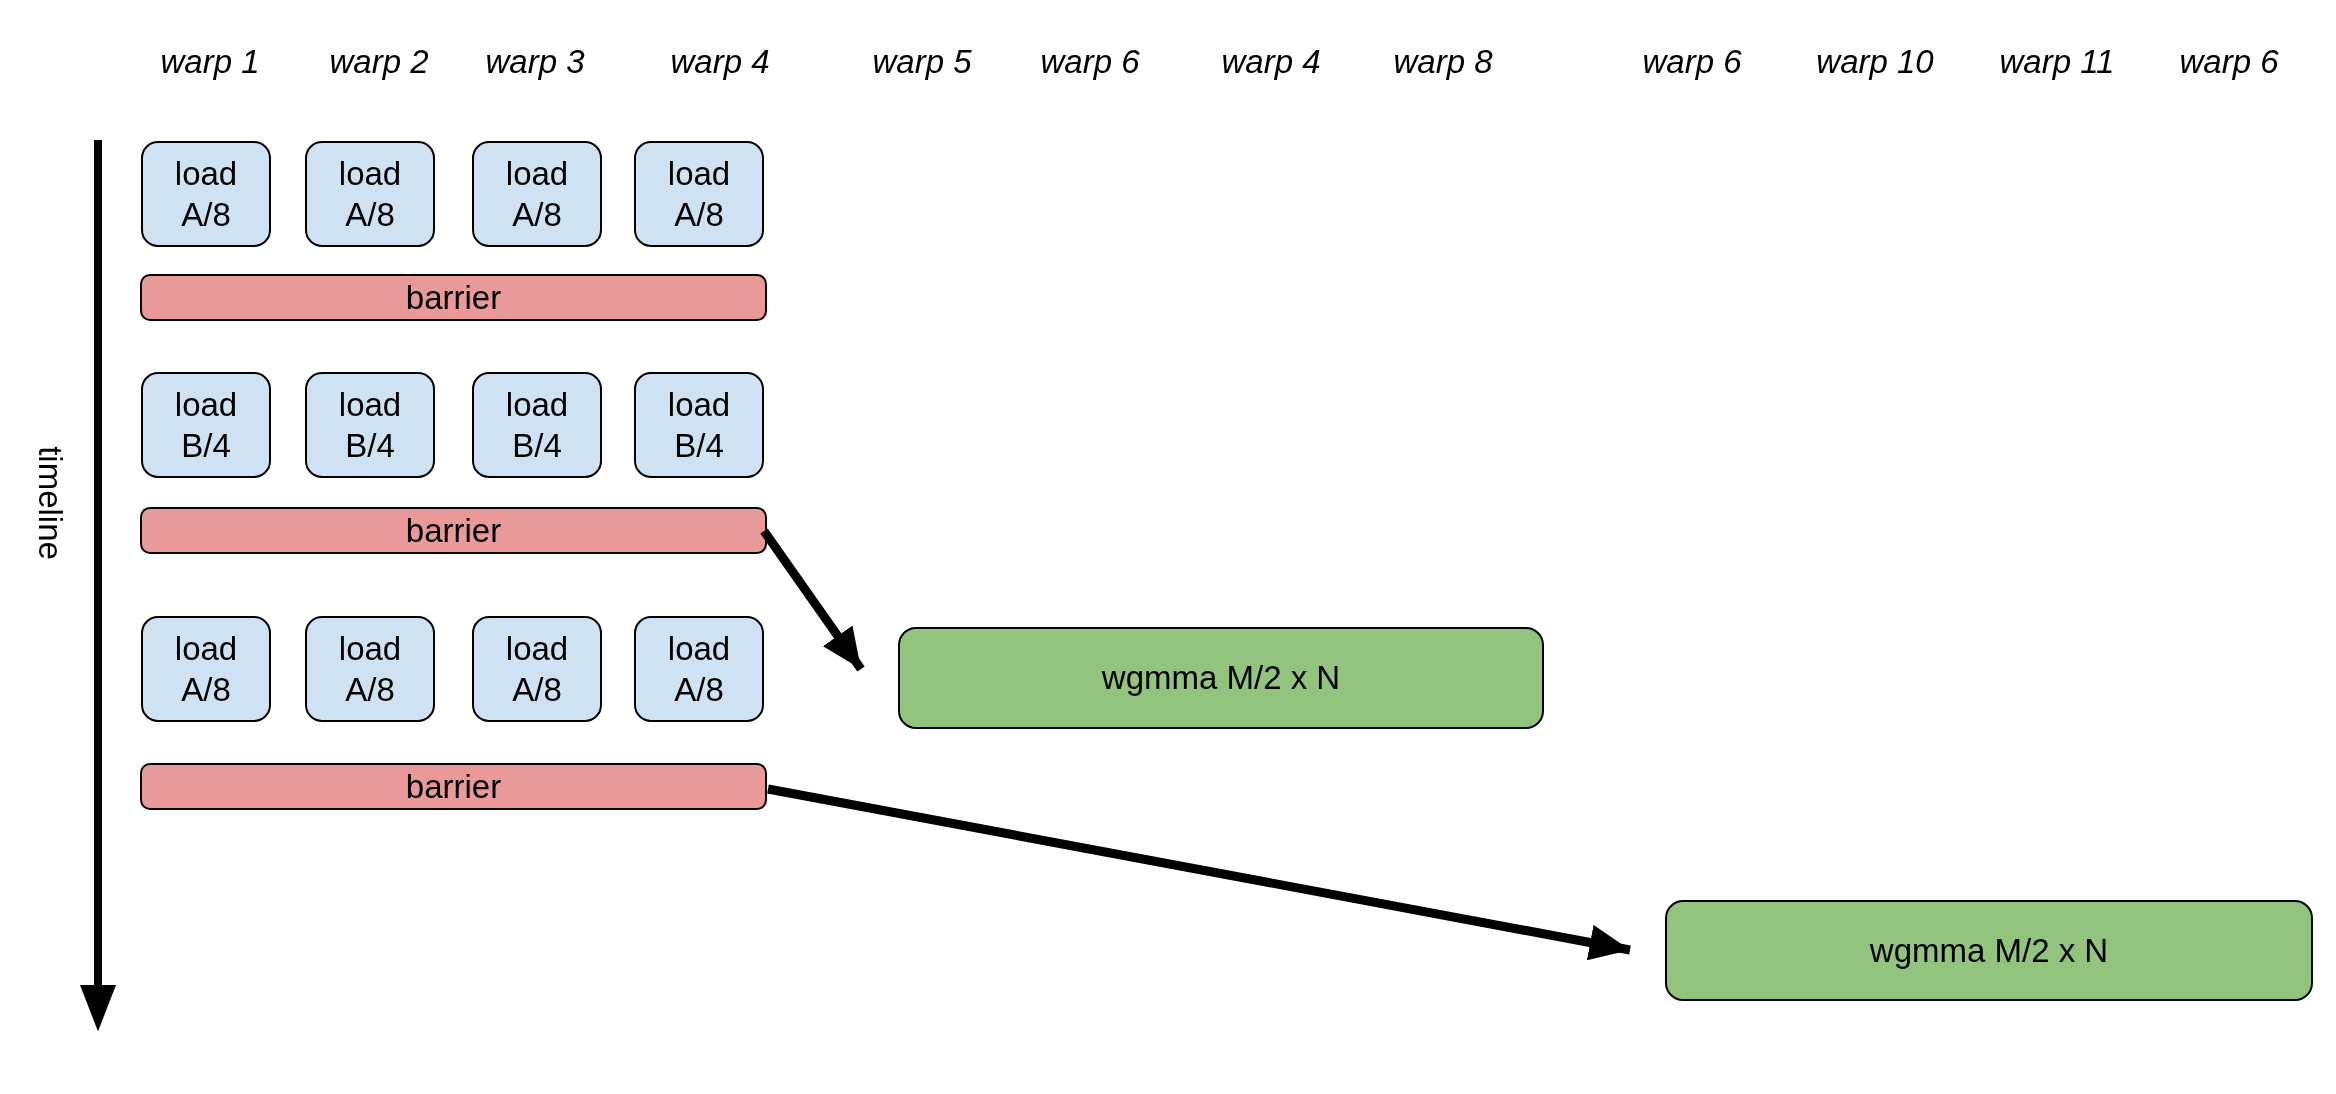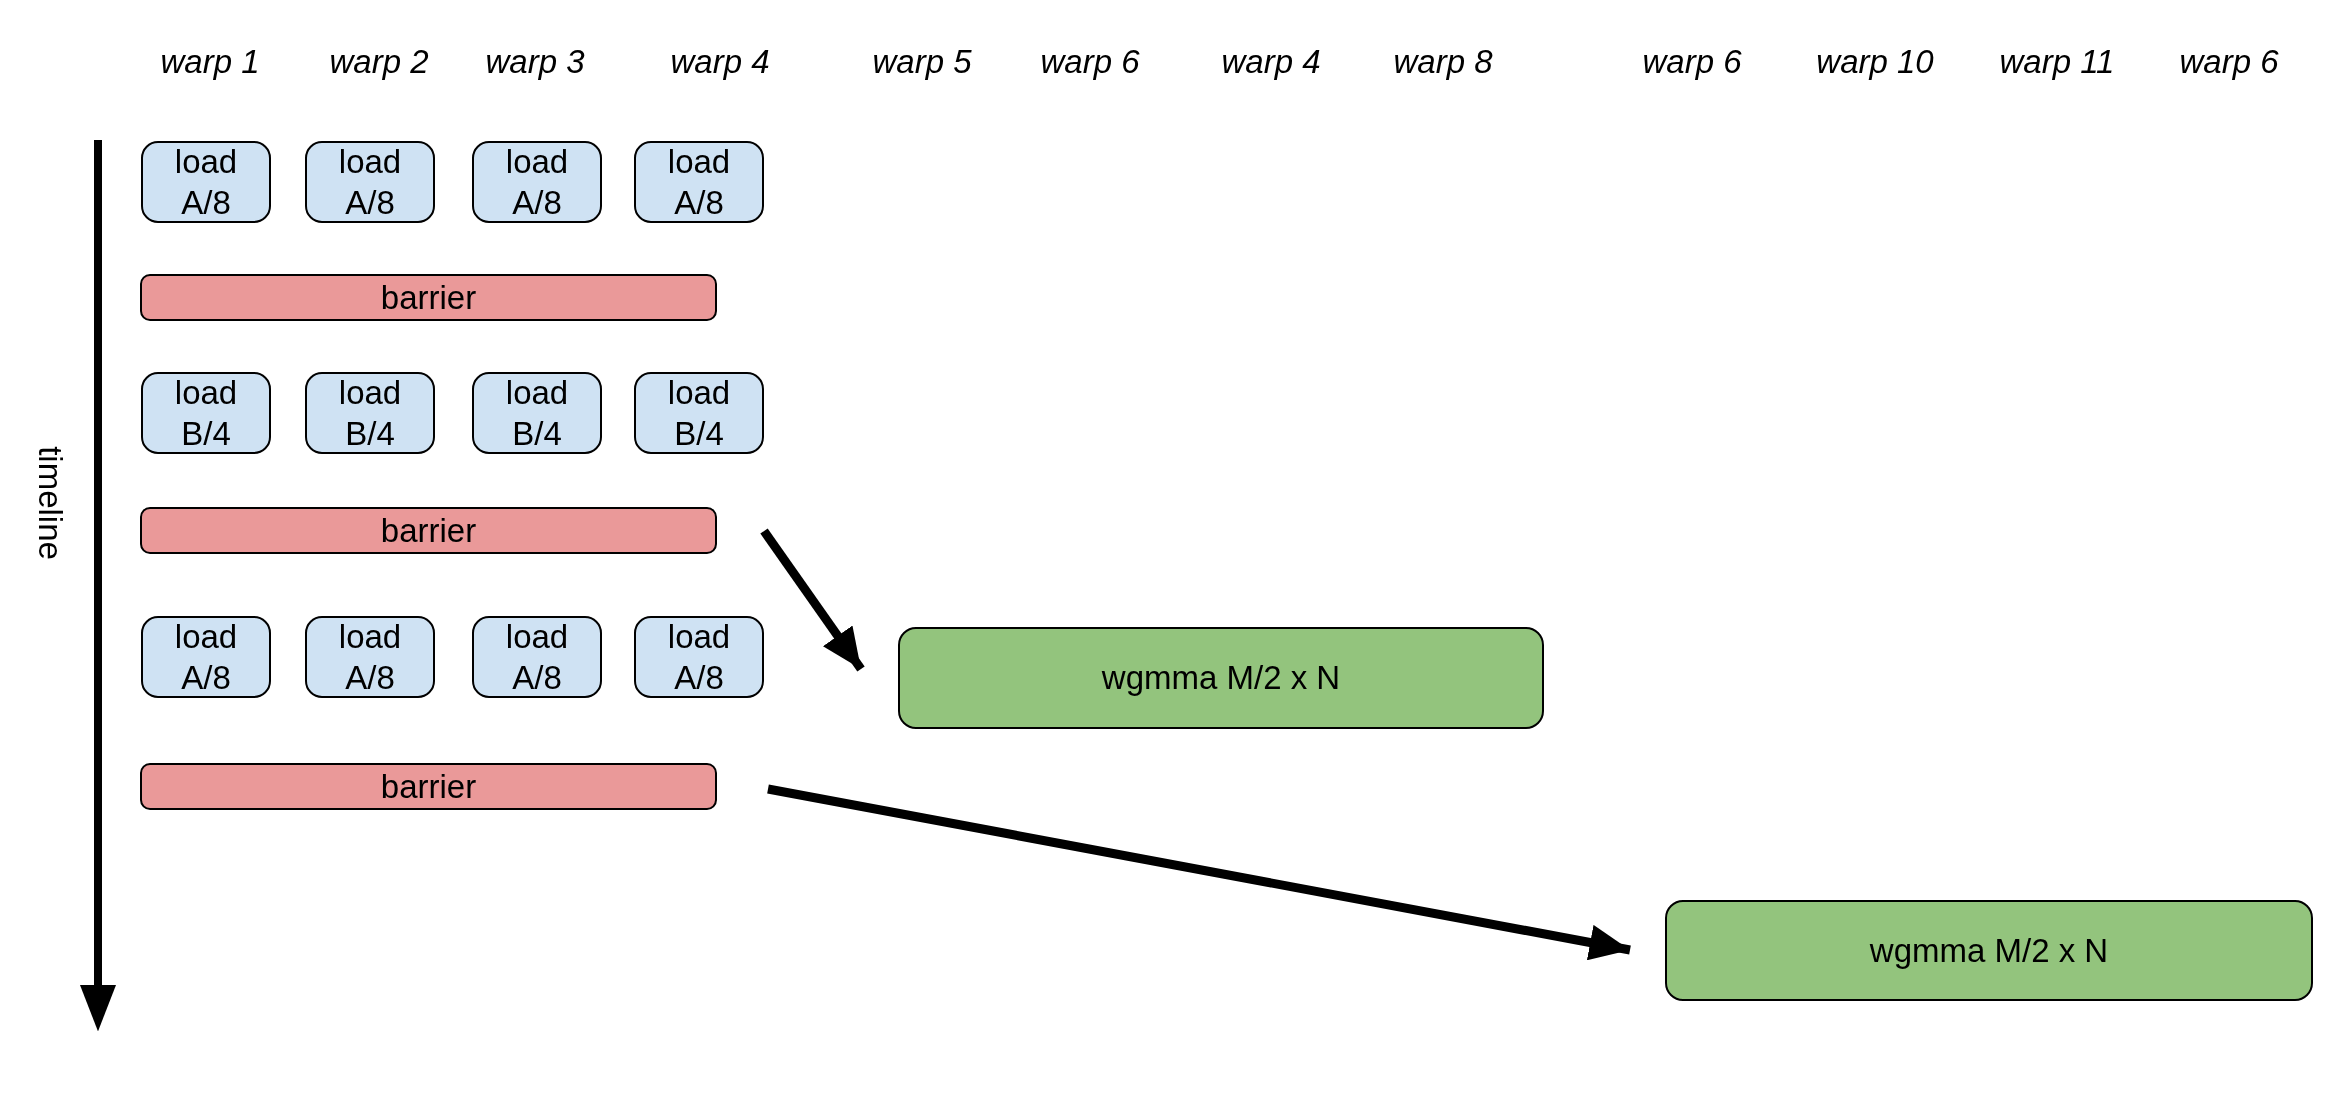--- a/index.html
+++ b/index.html
@@ -31,29 +31,29 @@
     flex-direction: column;
     align-items: center;
     justify-content: center;
     box-sizing: border-box;
     border: 2.5px solid var(--border, #000000);
     text-align: center;
     font-size: 33px;
   }
   .load-box {
     width: 130px;
-    height: 82px;
+    height: 106px;
     background: var(--load-fill, #cfe2f3);
     border-radius: 17px;
     line-height: 41px;
   }
   .load-box span { display: block; }
   .barrier-bar {
     left: 140px;
-    width: 577px;
+    width: 627px;
     height: 47px;
     background: var(--barrier-fill, #ea9999);
     border-radius: 10px;
   }
   .wgmma-box {
     background: var(--wgmma-fill, #93c47d);
     border-radius: 18px;
     margin-left: 32px;
   }
   .wgmma-1 { left: 866px; top: 627px; width: 646px; height: 102px; }

